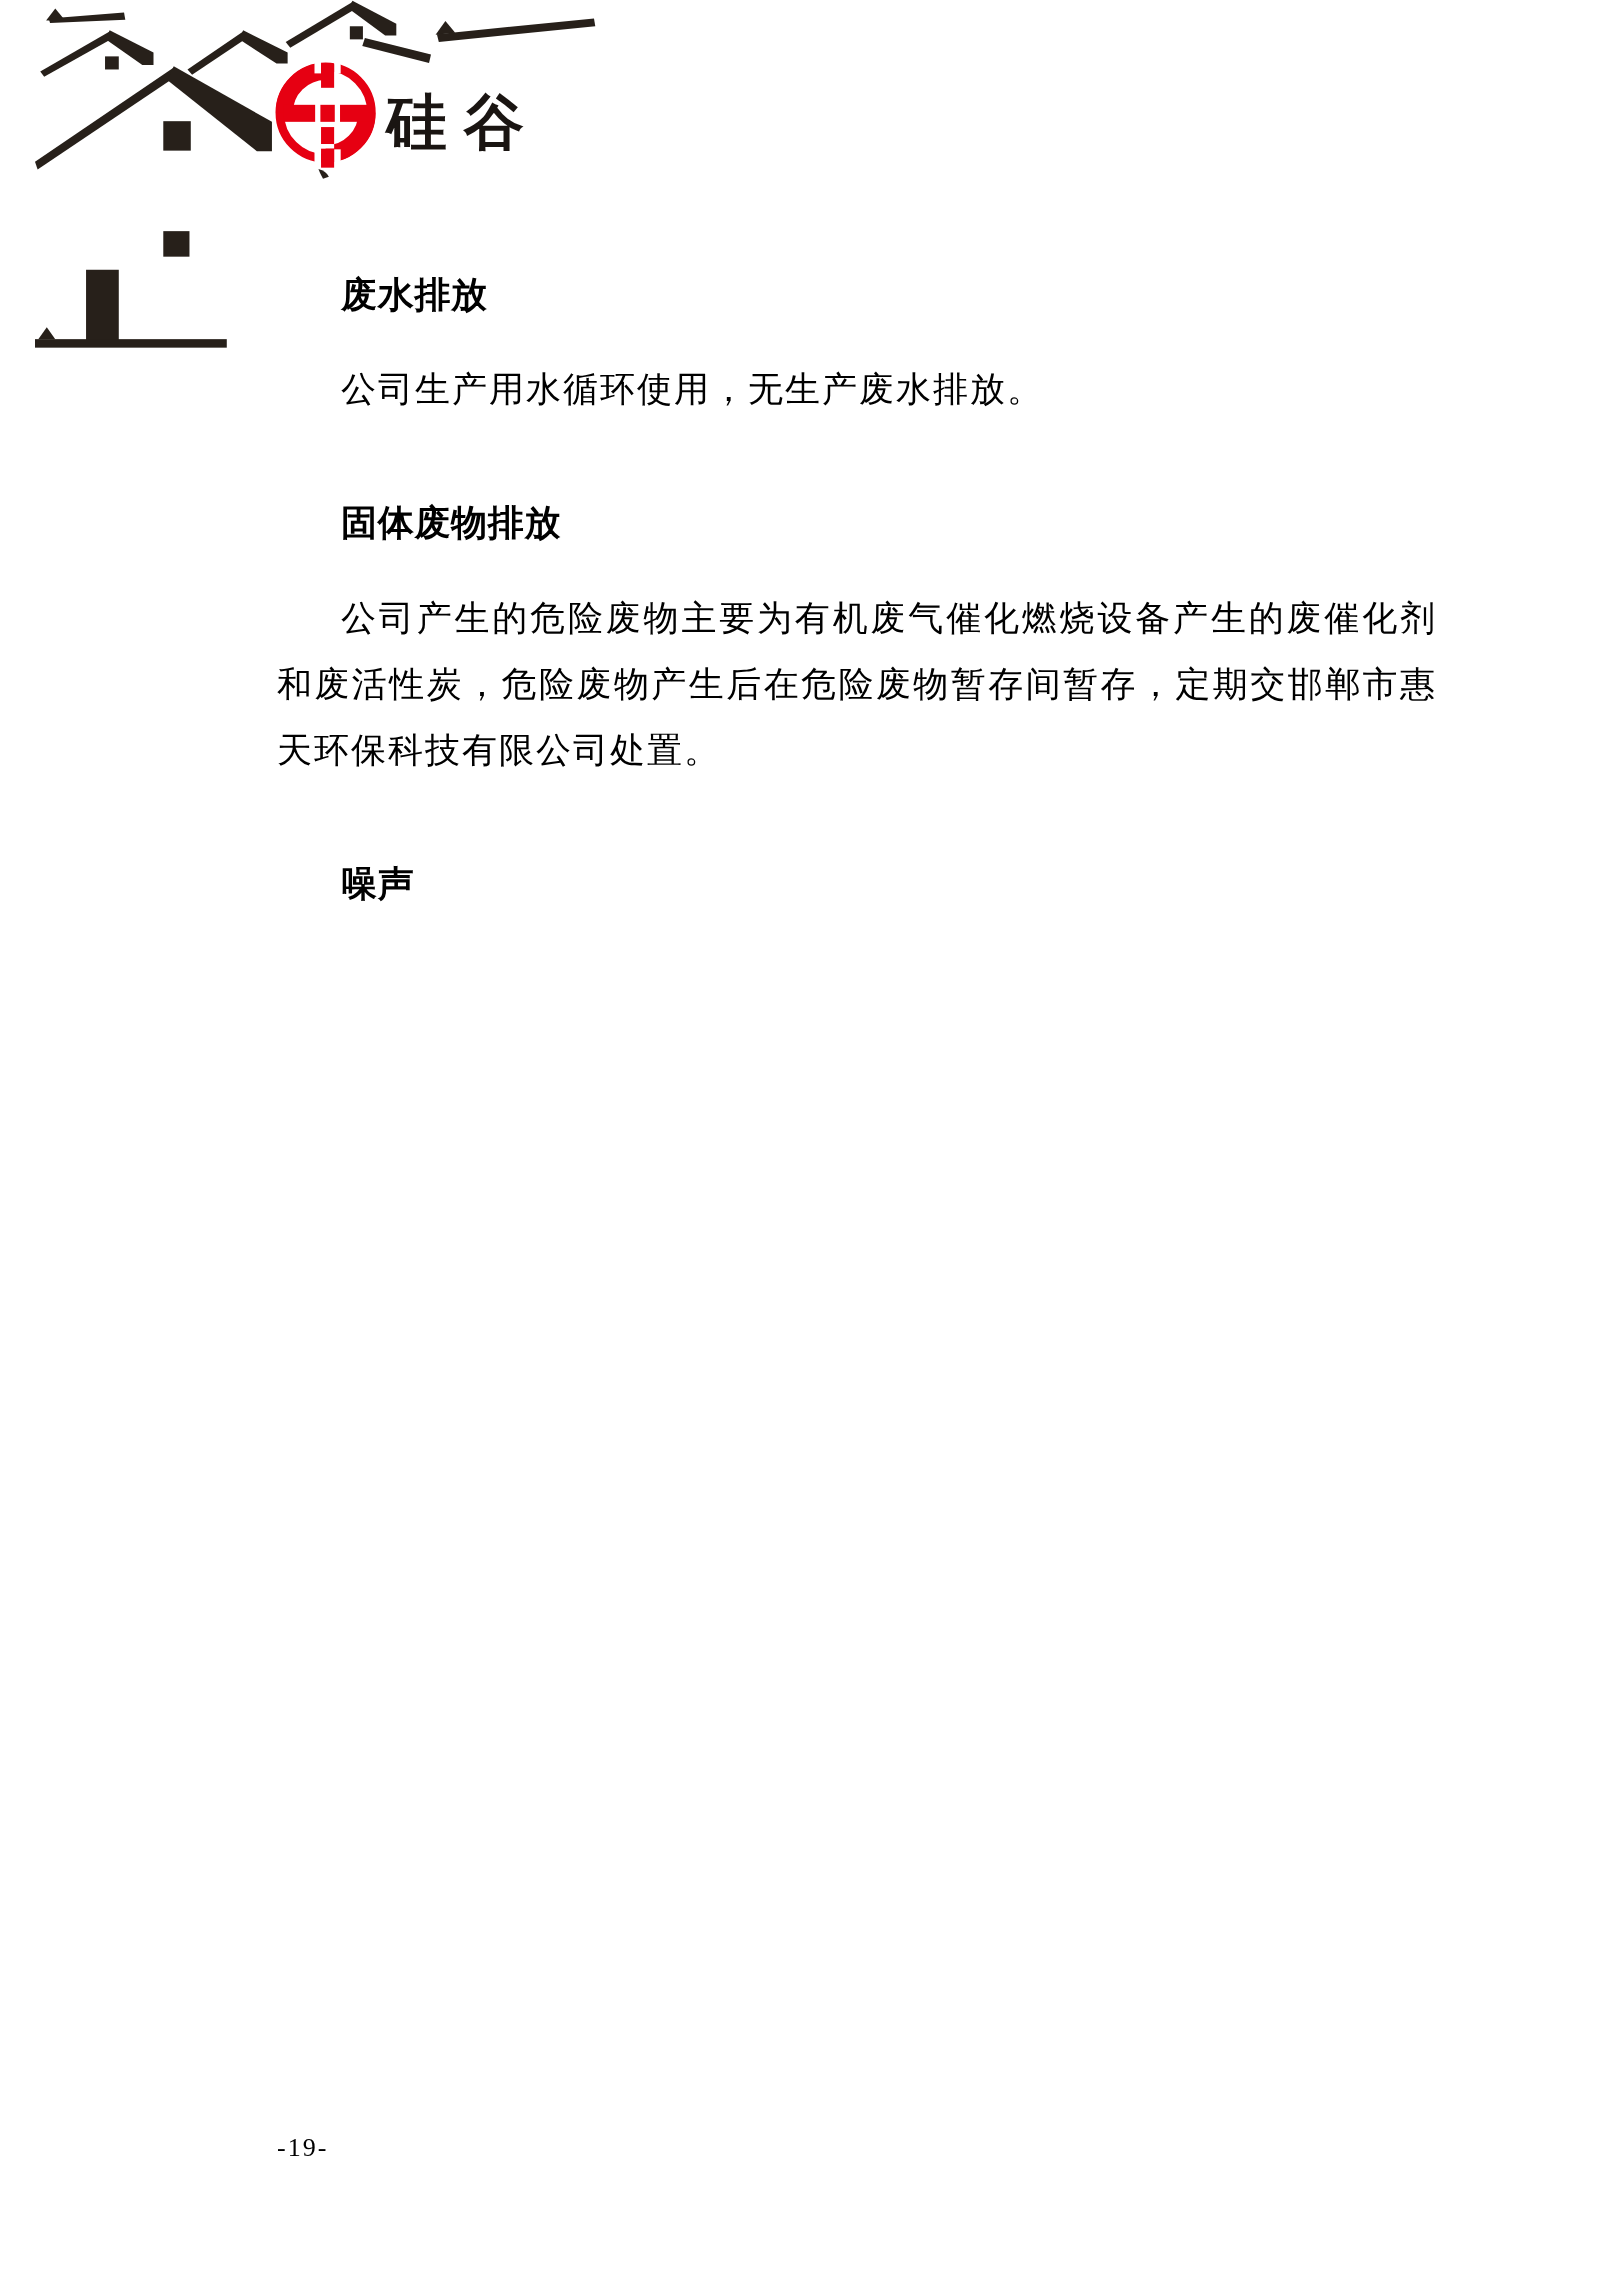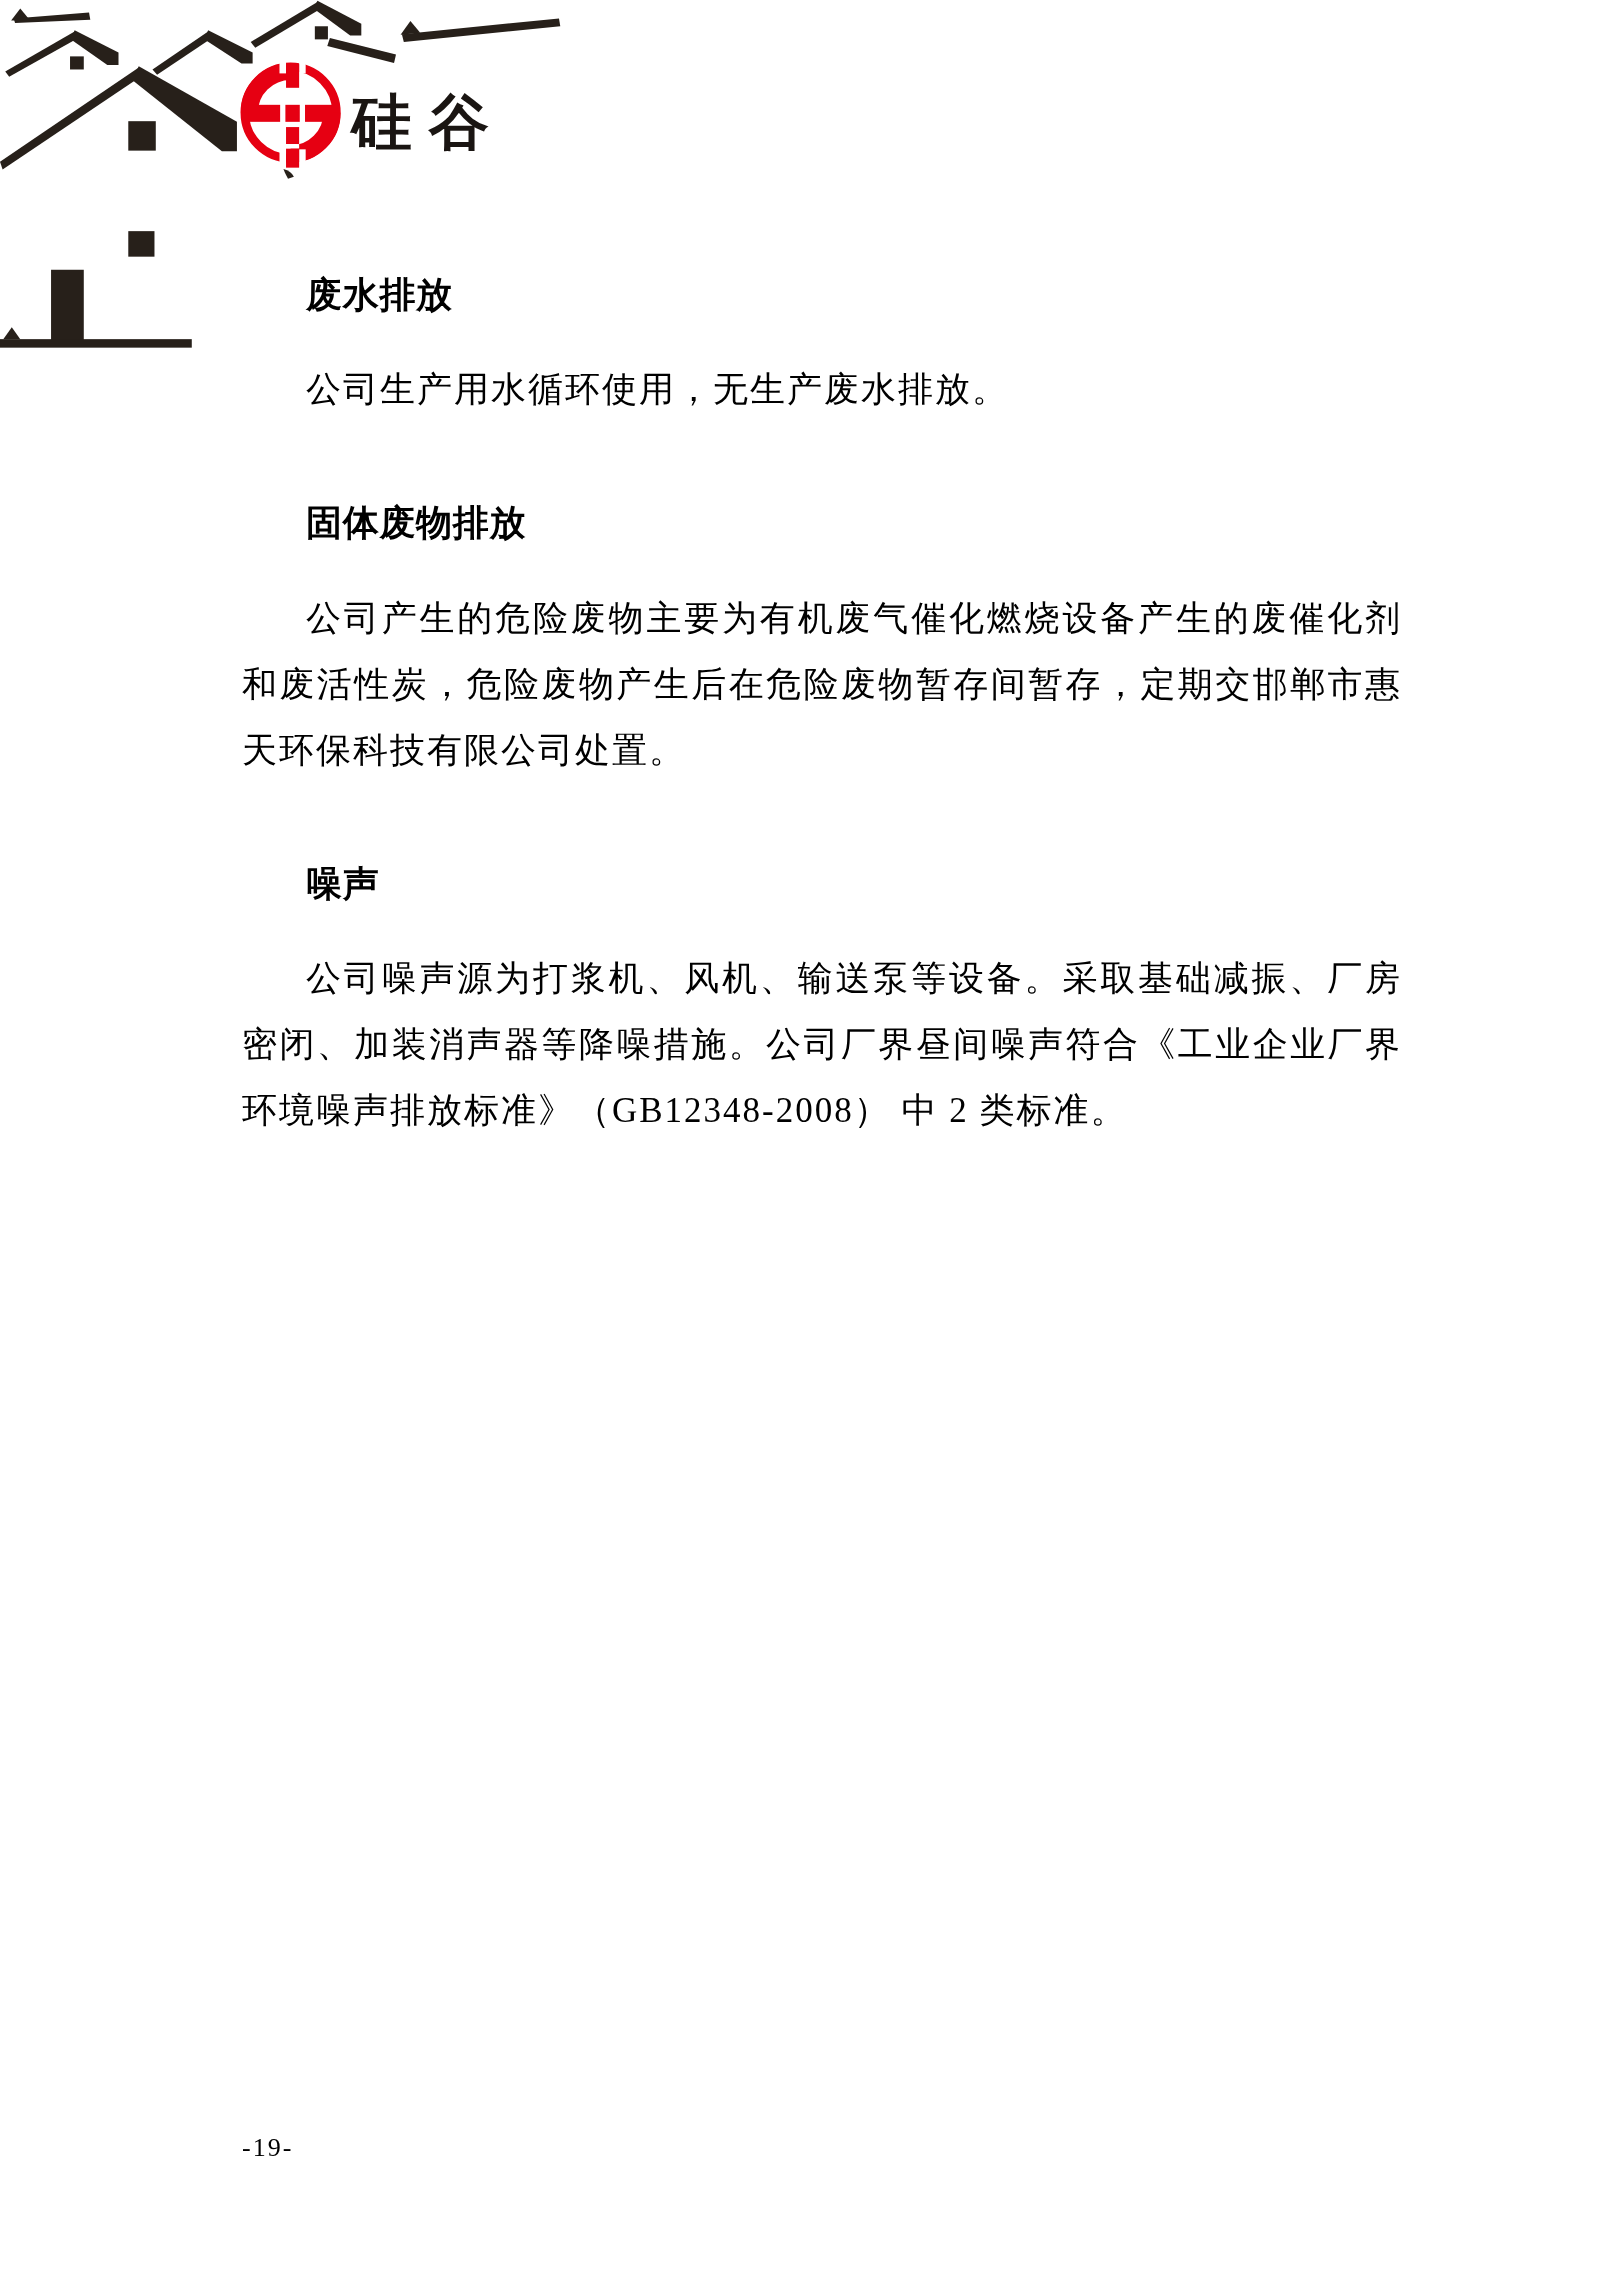--- a/index.html
+++ b/index.html
@@ -11,20 +11,21 @@
     width: 1623px;
     height: 2295px;
     background: #ffffff;
     overflow: hidden;
     font-family: "Liberation Serif", serif;
     color: #000000;
   }
   .page {
     position: absolute;
     inset: 0;
+    margin-left: 35px;
   }
   .logo {
     position: absolute;
     left: 0;
     top: 0;
     width: 576px;
     height: 370px;
   }
   .logo svg {
     width: 100%;
@@ -123,20 +124,19 @@
 
   <main class="content">
 
     <h2 class="first">废水排放</h2>
     <p>公司生产用水循环使用，无生产废水排放。</p>
 
     <h2>固体废物排放</h2>
     <p>公司产生的危险废物主要为有机废气催化燃烧设备产生的废催化剂和废活性炭，危险废物产生后在危险废物暂存间暂存，定期交邯郸市惠天环保科技有限公司处置。</p>
 
     <h2>噪声</h2>
-    <p>公司噪声源为打浆机、风机、输送泵等设备。采取基础减振、厂房密闭、加装消声器等降噪措施。公司厂界昼间噪声符合《工业企业厂界环境噪声排放标准》（GB12348-2008） 中 2 类标准。</p>
 
   </main>
 
   <footer class="page-footer">-19-</footer>
 
 </div>
 
 
 </body></html>

